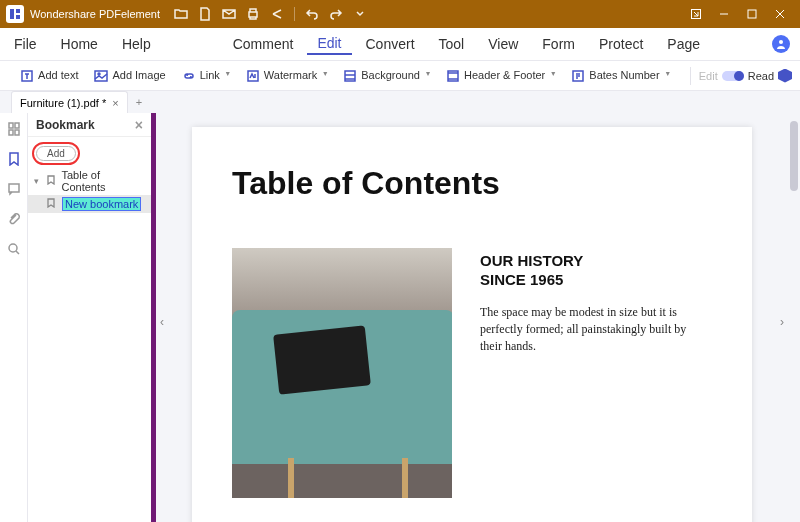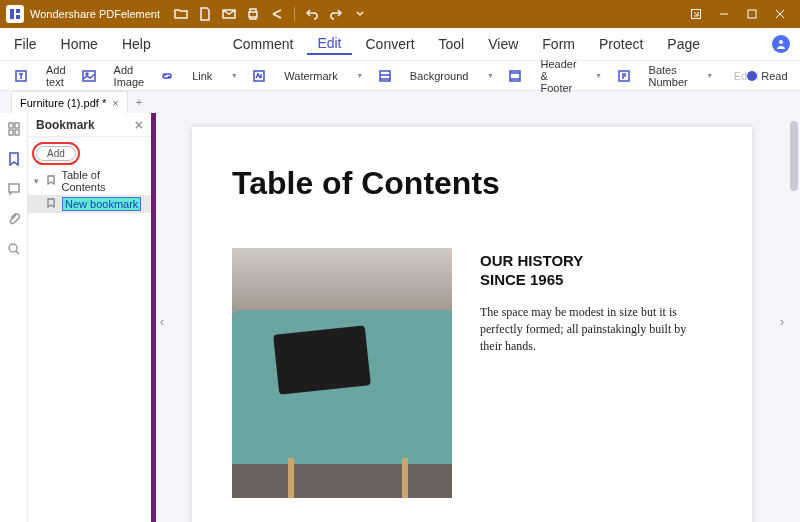--- a/index.html
+++ b/index.html
@@ -16,21 +16,21 @@
 .titlebar .winbtn { width: 28px; height: 28px; display: flex; align-items: center; justify-content: center; cursor: pointer; }
 
 .menubar { height: 24px; display: flex; align-items: center; border-bottom: 1px solid #e8e8ee; font-size: 14px; padding: 16px 4px; gap: 4px; }
 .menubar .mitem { padding: 2px 10px; color: #333; cursor: pointer; }
 .menubar .mspacer { flex: 1; }
 .menubar .mitem.active { color: #4553c6; border-bottom: 2px solid #4553c6; }
 .menubar .avatar { width: 18px; height: 18px; border-radius: 50%; background: #4d6ef5; display: flex; align-items: center; justify-content: center; margin-right: 6px; }
 .menubar .avatar svg { fill: #fff; }
 
 .ribbon { height: 30px; display: flex; align-items: center; border-bottom: 1px solid #e8e8ee; font-size: 11px; color: #333; padding: 0 8px; gap: 4px; }
-.ribbon .rgroup { display: flex; align-items: center; gap: 18px; padding: 0 6px; cursor: pointer; }
+.ribbon .rgroup { display: flex; align-items: flex-start; gap: 4px; padding: 0 6px; cursor: pointer; }
 .ribbon .rgroup .ricon { width: 14px; height: 14px; display: flex; align-items: center; justify-content: center; }
 .ribbon .rgroup .ricon svg { stroke: #4553c6; fill: none; stroke-width: 1.5; }
 .ribbon .sep { width: 1px; height: 18px; background: #e3e3ea; margin: 0 4px; }
 .ribbon .faded { color: #bbb; }
 .ribbon .toggle { width: 22px; height: 10px; border-radius: 5px; background: #cfd4ff; position: relative; }
 .ribbon .toggle::after { content: ""; position: absolute; width: 10px; height: 10px; border-radius: 50%; background: #4553c6; right: 0; top: 0; }
 .ribbon .hex { width: 14px; height: 14px; background: #4553c6; clip-path: polygon(50% 0,100% 25%,100% 75%,50% 100%,0 75%,0 25%); }
 
 .tabbar { height: 22px; background: #f4f5f9; display: flex; align-items: stretch; font-size: 11px; }
 .tabbar .tab { display: flex; align-items: center; background: #fff; padding: 0 8px; border: 1px solid #e3e3ea; border-bottom: none; border-top-left-radius: 3px; border-top-right-radius: 3px; gap: 6px; margin-left: 11px; }

